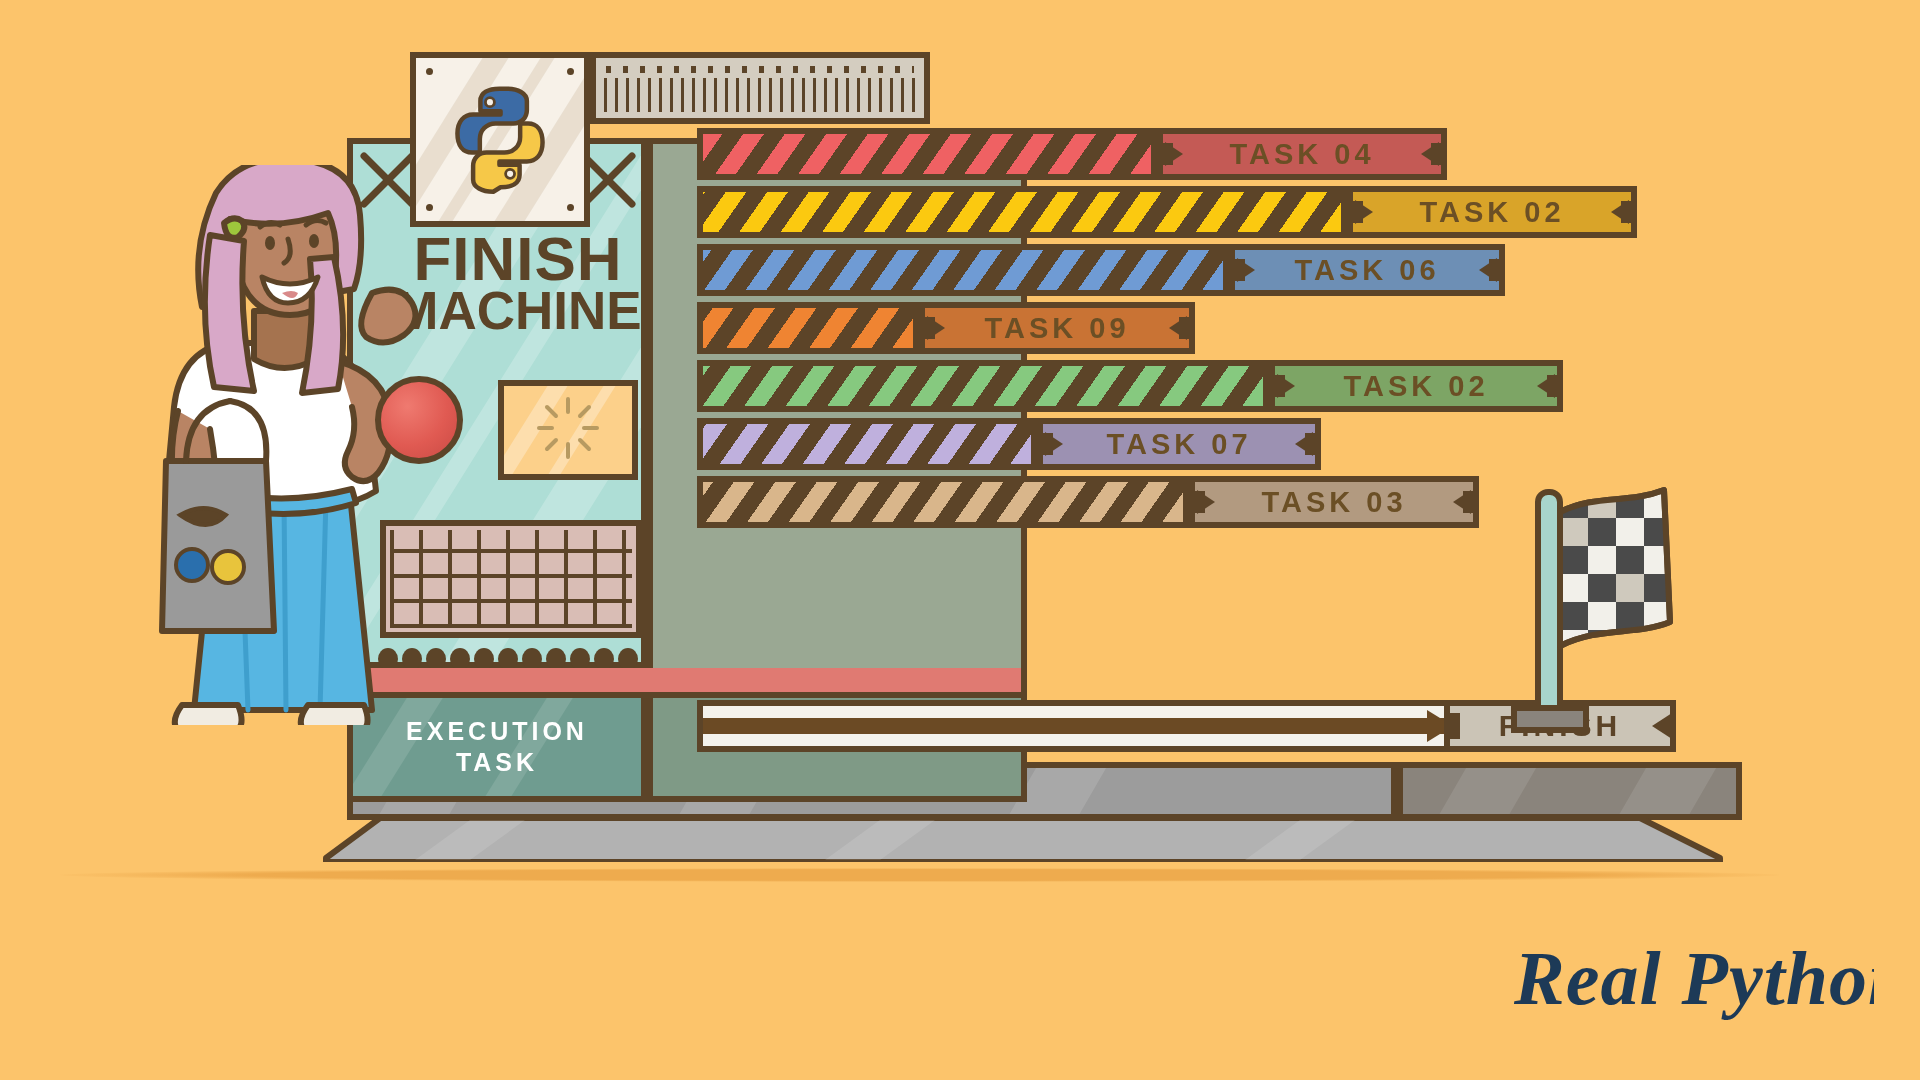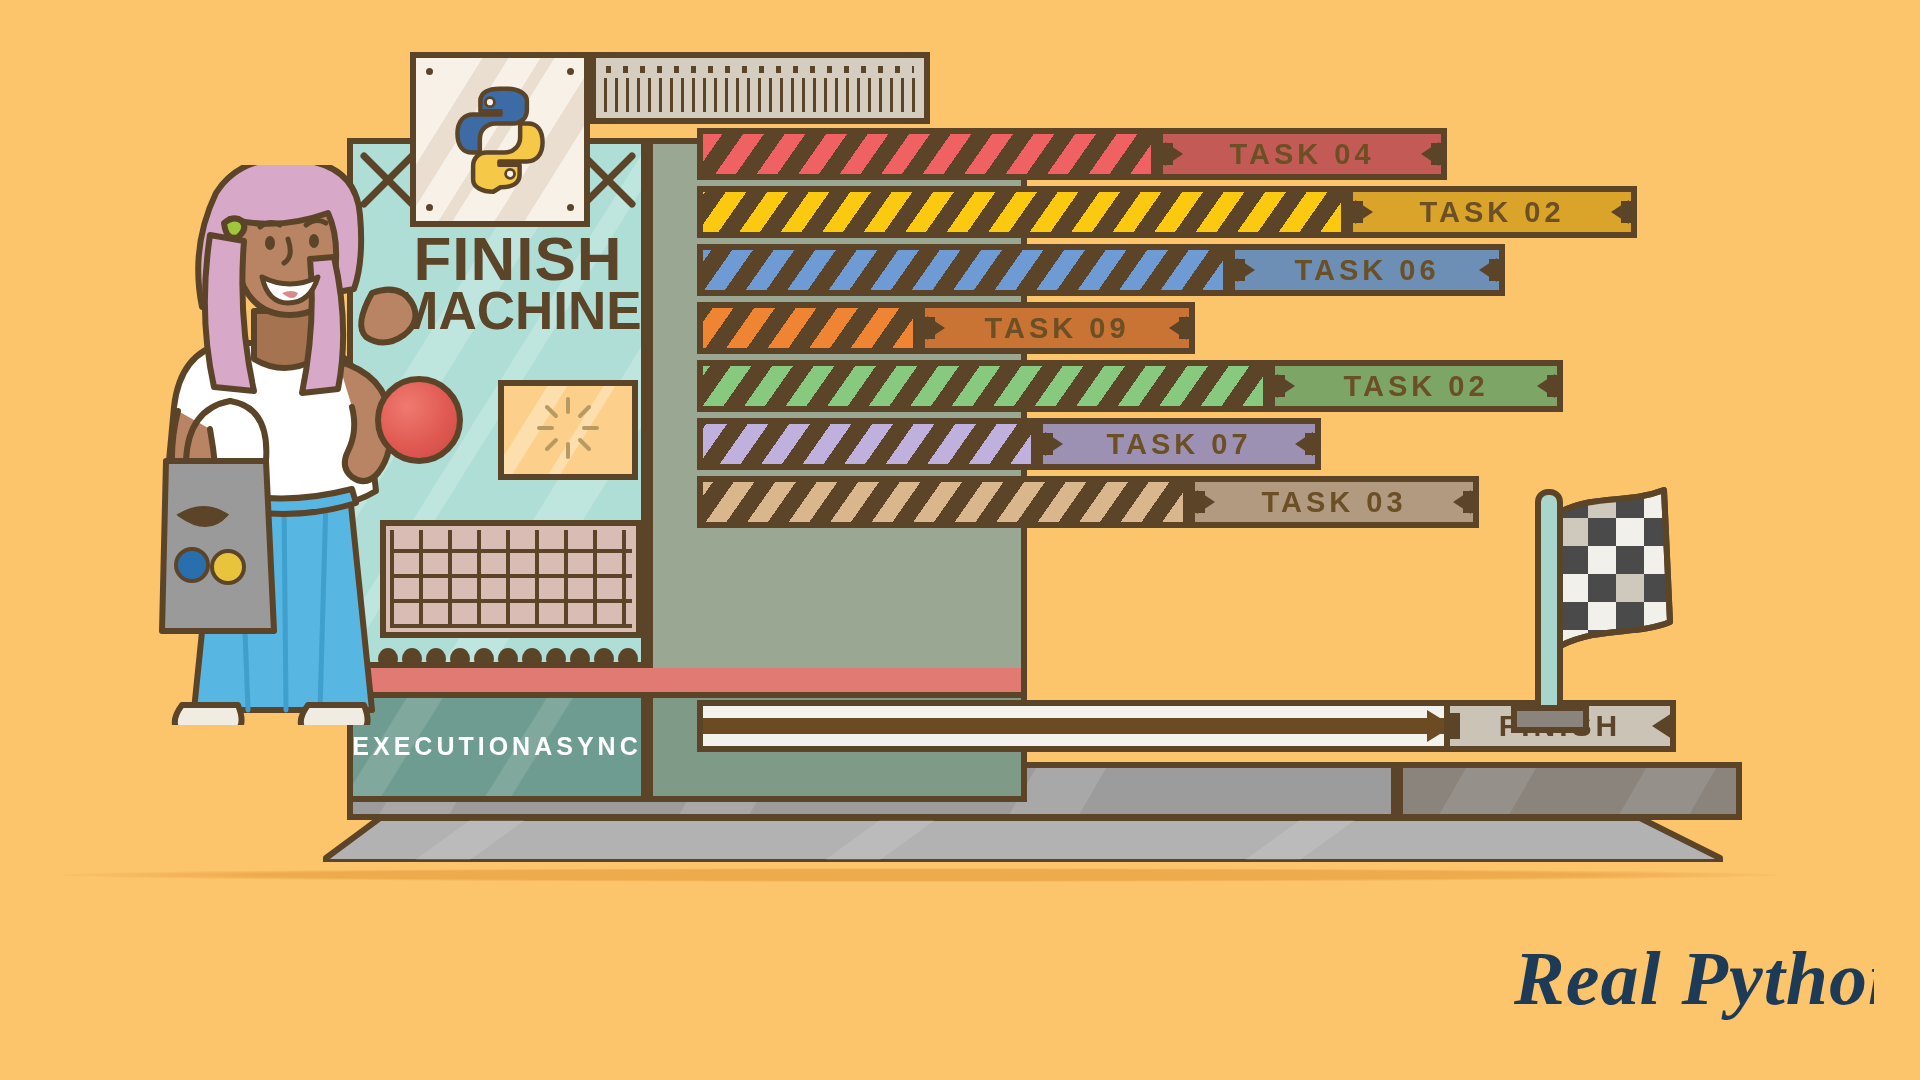--- a/index.html
+++ b/index.html
@@ -79,21 +79,21 @@
   .bolts{left:378px;top:648px;width:268px;height:22px;}
   .bolts i{position:absolute;top:0;width:20px;height:22px;border-radius:50%;background:#5c4428;}
 
   
   .knob{left:375px;top:376px;width:88px;height:88px;border-radius:50%;background:#e05a52;border:6px solid #5c4428;box-sizing:border-box;}
 
   
   .redstrip{left:347px;top:668px;width:680px;height:24px;background:#e07a72;}
   
   .exec{left:347px;top:692px;width:300px;height:110px;background:#6f9c90;}
-  .exec-txt{position:absolute;inset:0;display:flex;flex-direction:row;align-items:center;justify-content:center;
+  .exec-txt{position:absolute;inset:0;display:flex;flex-direction:column;align-items:center;justify-content:center;
     color:#fff;font-weight:bold;font-size:25px;letter-spacing:4px;line-height:1.25;text-align:center;}
 
   
   .track{left:697px;top:700px;width:760px;height:52px;box-sizing:border-box;border:6px solid #5c4428;background:#f4f2ec;}
   .track .mid{position:absolute;left:0;right:0;top:50%;transform:translateY(-50%);height:16px;background:#6b4a24;}
   .track .tip{position:absolute;right:-2px;top:50%;transform:translateY(-50%);width:0;height:0;
     border-top:16px solid transparent;border-bottom:16px solid transparent;border-left:26px solid #6b4a24;}
 
   .finish{left:1444px;top:700px;width:232px;height:52px;background:#cbc4b6;}
   .finish .t{position:absolute;inset:0;display:flex;align-items:center;justify-content:center;
@@ -233,21 +233,21 @@
 
   <div class="abs outline" style="left:647px;top:692px;width:380px;height:110px;background:#7f9a86;"></div>
 
   <div class="abs outline exec">
     <div style="position:absolute;inset:0;overflow:hidden;">
       <i style="position:absolute;left:10px;top:-40px;width:36px;height:220px;background:rgba(255,255,255,.12);transform:skewX(-32deg);"></i>
       <i style="position:absolute;left:150px;top:-40px;width:26px;height:220px;background:rgba(255,255,255,.12);transform:skewX(-32deg);"></i>
     </div>
     <div class="exec-txt">
       <span>EXECUTION</span>
-      <span>ASYNC</span>
+      <span>TASK</span>
     </div>
   </div>
 
   <div>
 
     <div>
       <div class="abs bar stripes" style="--c:#ef6163;left:697px;top:128px;width:460px;"></div>
       <div class="abs label" style="left:1157px;top:128px;width:290px;background:#c45a55;">
         <span class="nubL"></span>
           <span class="arL"></span>

